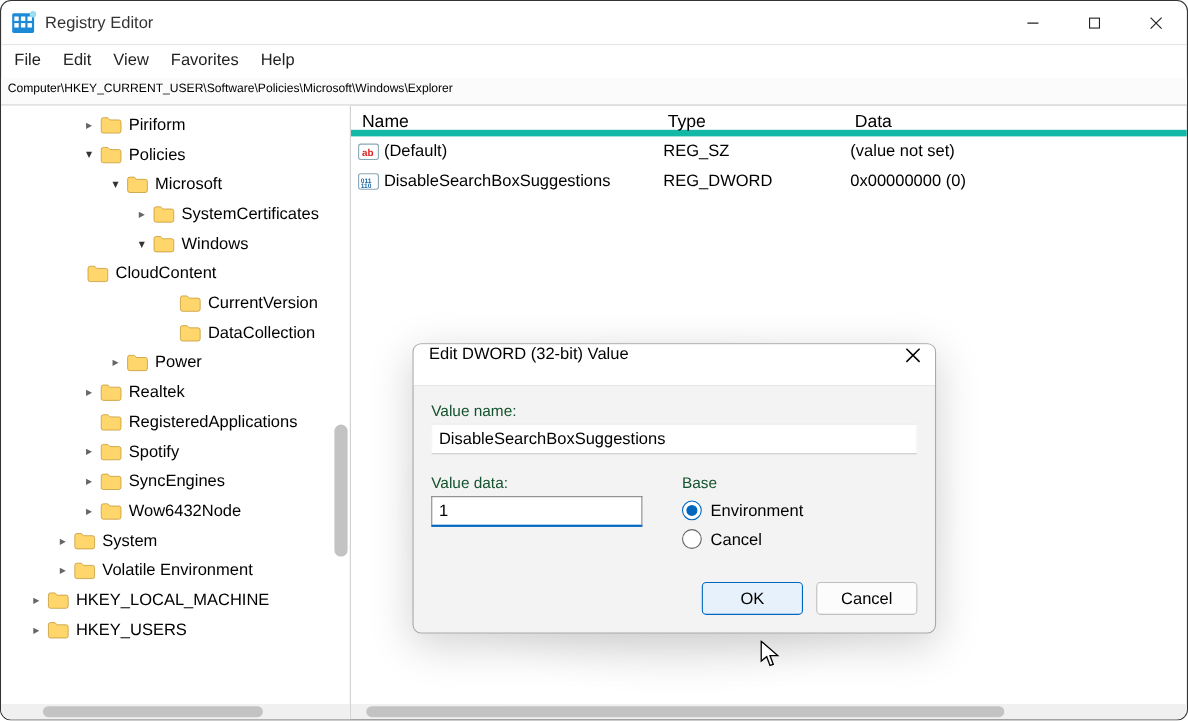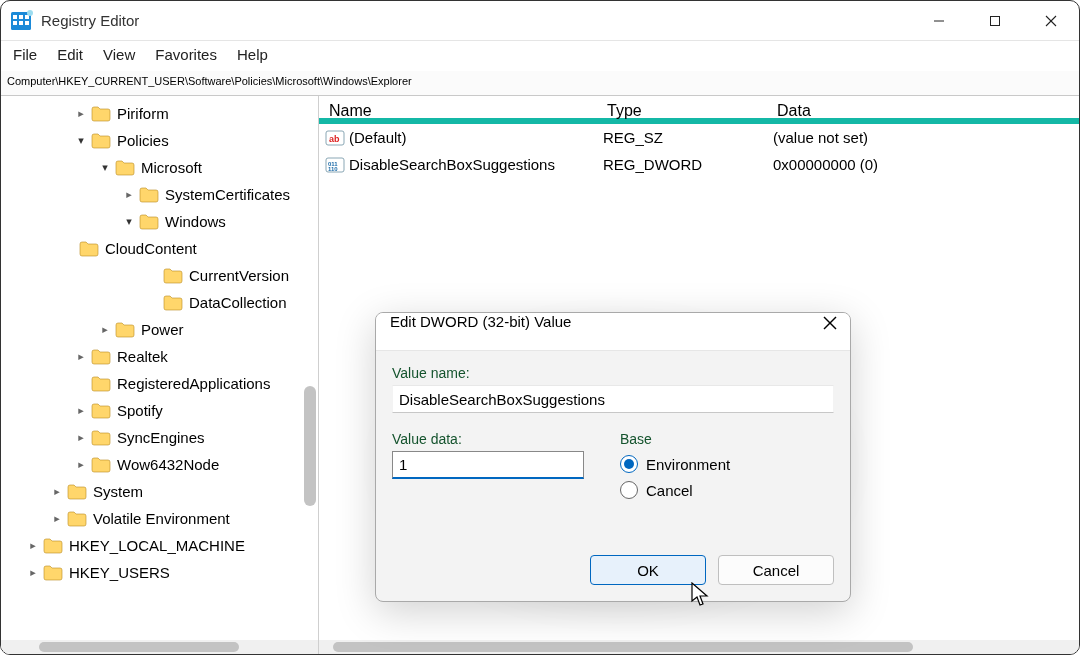--- a/index.html
+++ b/index.html
@@ -226,26 +226,26 @@
   .radio.checked { border-color: #0067c0; }
   .radio.checked .dot {
     width: 10px; height: 10px; border-radius: 50%;
     background: #0067c0;
   }
   .dialog-buttons {
     display: flex; justify-content: flex-end; gap: 12px;
     margin-top: 26px;
   }
   .btn {
-    width: 116px; height: 30px;
+    width: 92px; height: 30px;
     border: 1px solid #bfbfbf;
     background: #fcfcfc;
     border-radius: 4px;
     font-size: 15px;
-    display: flex; align-items: center; justify-content: center; margin-top: 26px;
+    display: flex; align-items: center; justify-content: center;
   }
   .btn.default {
     border: 1px solid #0067c0;
     background: #e7f1fb;
   }
   .cursor {
     position: absolute; left: 690px; top: 486px;
     pointer-events: none;
   }
 </style>

